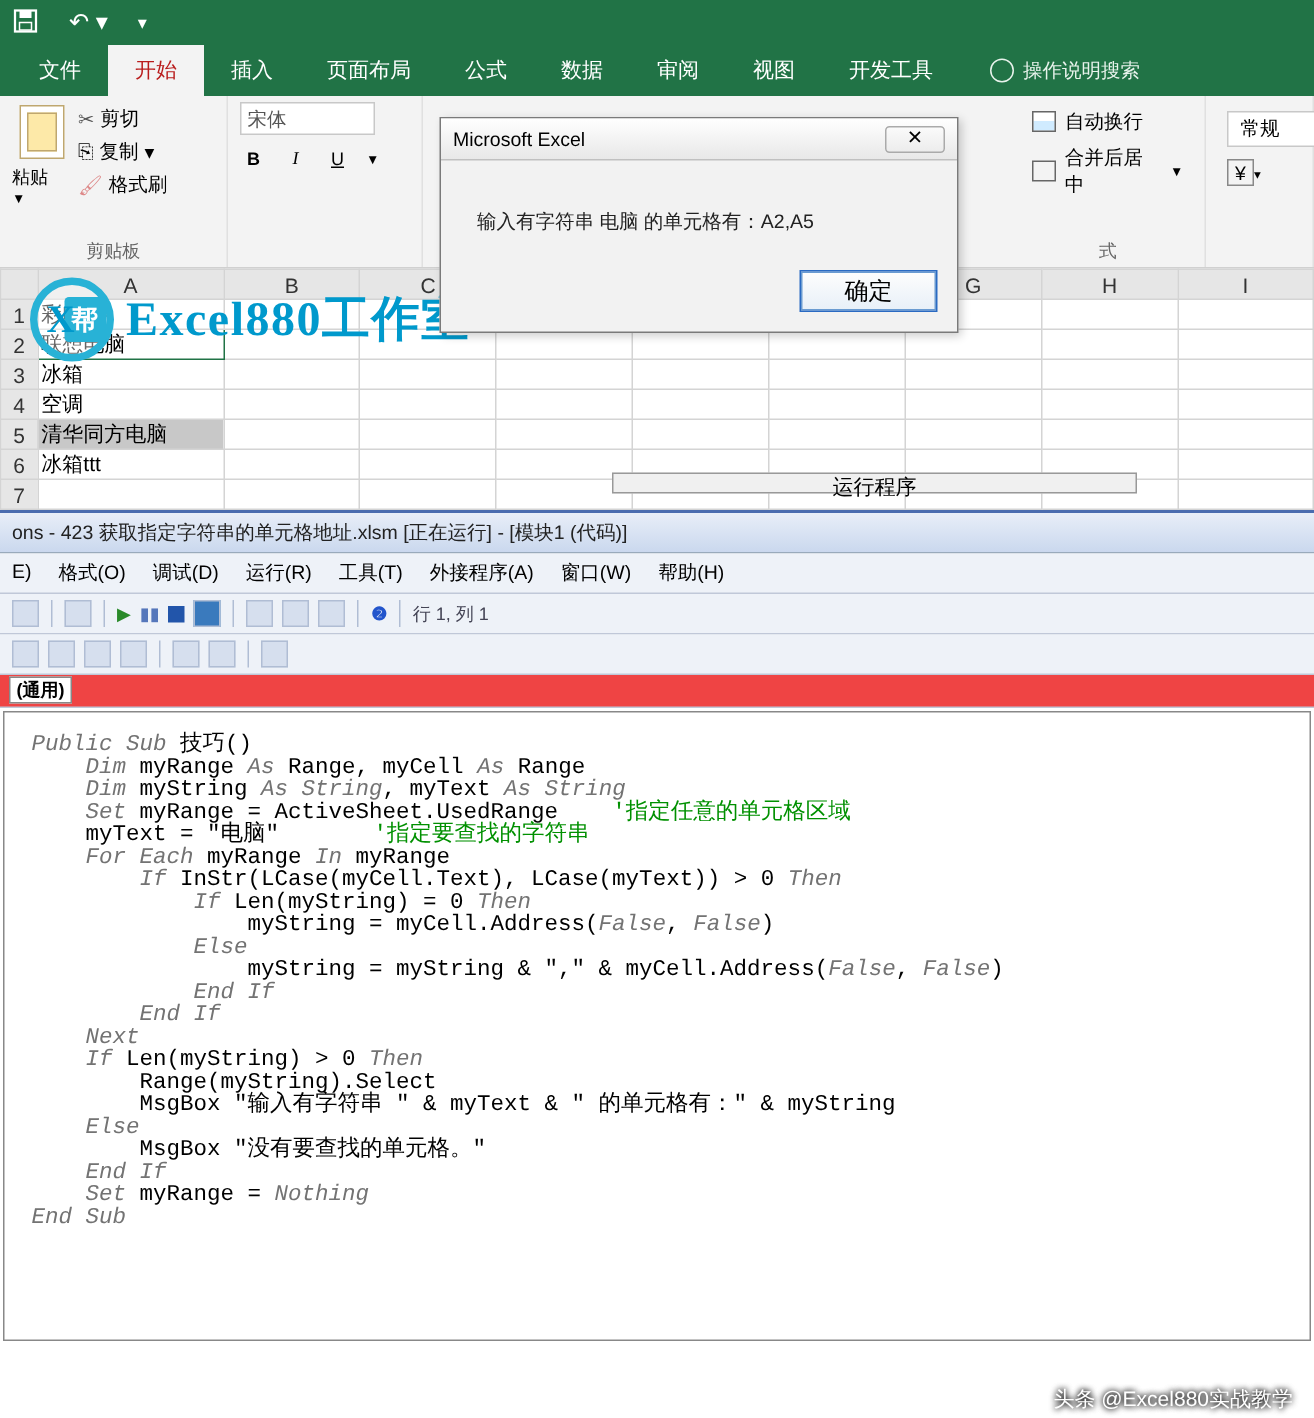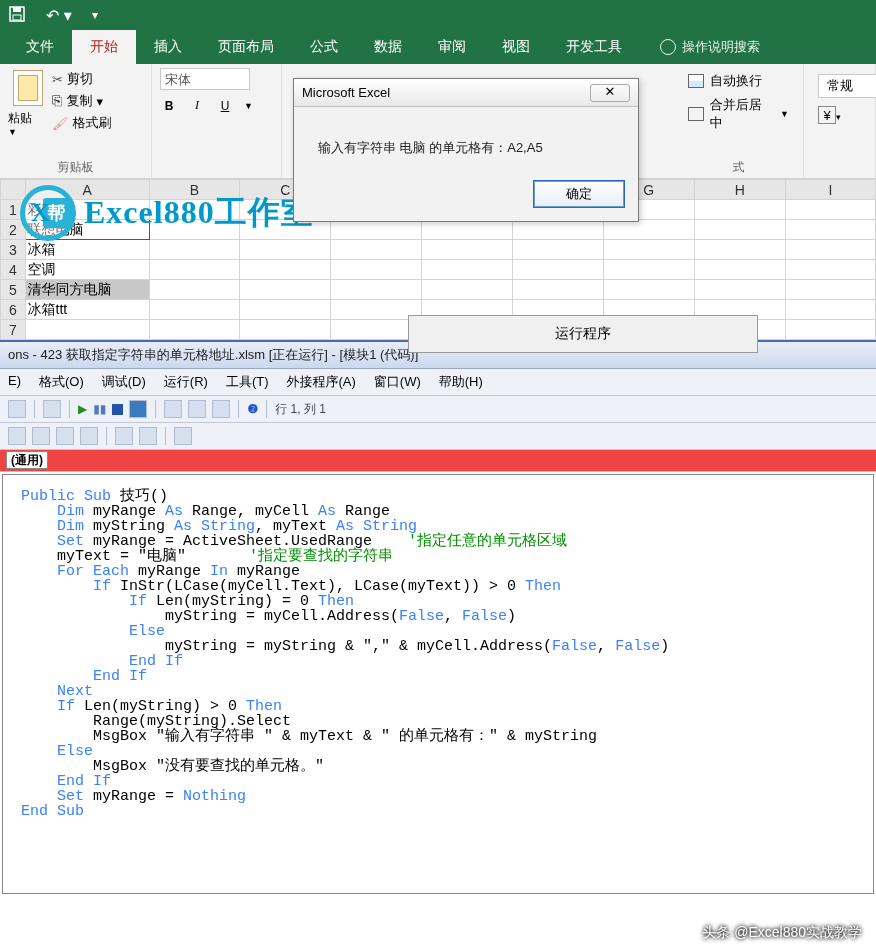--- a/index.html
+++ b/index.html
@@ -39,57 +39,57 @@
     .fmt-body { padding:6px; font-size:13px;}
     .fmt-sel { border:1px solid #c8c8c8; background:#fff; padding:2px 8px; width:65px; display:inline-block;}
     .rmb { width:18px; height:18px; border:1px solid #888; display:inline-flex; align-items:center; justify-content:center; margin-top:8px;}
     
     
     .msgbox { position: absolute; left: 293px; top: 78px; width: 346px; background: #f2f2f2; border: 1px solid #7a7a7a; box-shadow: 2px 2px 6px rgba(0,0,0,0.2); z-index: 50;}
     .msgbox-title { height: 28px; background: linear-gradient(#fff, #e8e8e8); border-bottom: 1px solid #c0c0c0; display: flex; align-items: center; justify-content: space-between; padding: 0 8px; font-size: 13px;}
     .msgbox-close { width: 40px; height: 18px; border: 1px solid #aaa; border-radius: 3px; text-align: center; line-height: 14px; font-family: Arial;}
     .msgbox-body { padding: 32px 20px 24px 24px; font-size: 13px; color: #222;}
     .msgbox-btns { display: flex; justify-content: flex-end; padding: 0 14px 14px;}
-    .msgbox-btn { width: 90px; height: 26px; border: 1px solid #6a9bd1; background: linear-gradient(#fdfdfd,#e8f0f8); font-size: 13px; cursor: pointer; outline: 1px solid #2a6ac2; text-align: center;}
+    .msgbox-btn { width: 90px; height: 26px; border: 1px solid #6a9bd1; background: linear-gradient(#fdfdfd,#e8f0f8); font-size: 16px; cursor: pointer; outline: 1px solid #2a6ac2; text-align: center;}
     
     
     .watermark { position: absolute; display: flex; align-items: center; gap: 8px; color: #0099cc; font-size: 32px; font-weight: bold; z-index: 40; font-family: "Microsoft YaHei"; letter-spacing: 1px;}
     .wm-logo { width: 56px; height: 56px; border: 5px solid #28b2d6; border-radius: 50%; display: flex; align-items: center; justify-content: center; background: rgba(255,255,255,0.4); position: relative;}
     .wm-logo::before { content:'X'; color: #0099cc; font-size: 26px; font-weight: bold; position:absolute; left:6px;}
     .wm-logo::after { content:'帮'; color:#fff; background:#28b2d6; width:30px; height:30px; display:flex; align-items:center; justify-content:center; font-size:18px; border-radius:3px; margin-left:18px;}
     .wm1 { left: 20px; top: 185px;}
     
     
     .grid-wrap { position: relative; }
     .grid { border-collapse: collapse; font-size: 14px;}
     .grid th, .grid td { border: 1px solid #d4d4d4; height: 18px; padding: 0 2px; text-align: left; background:#fff;}
     .grid th { background: #e6e6e6; text-align: center; font-weight: normal; color: #333; height: 20px;}
     .grid .rh { width: 26px; background: #e6e6e6; text-align: center; }
     .grid .colA { width: 136px;}
     .grid .colW { width: 100px;}
     .grid .sel { background: #c8c8c8;}
     .grid .cellsel { border: 1.5px solid #217346 !important;}
-    .run-btn { position: absolute; left: 408px; top: 315px; width: 350px; height: 38px; border: 1px solid #999; background: #f0f0f0; font-size: 14px; z-index: 30;}
+    .run-btn { position: absolute; left: 408px; top: 315px; width: 350px; height: 14px; border: 1px solid #999; background: #f0f0f0; font-size: 14px; z-index: 30;}
     
     
     .vbe { border-top: 2px solid #4a6caf;}
     .vbe-title { background: linear-gradient(#e8eef8, #cad8ee); border-bottom: 1px solid #9ab; padding: 4px 8px; font-size: 13px; color: #222;}
     .vbe-menu { background: #eef2f8; border-bottom: 1px solid #c0c8d8; padding: 4px 8px; font-size: 13px; display: flex; gap: 18px;}
     .vbe-toolbar { background: #eef2f8; border-bottom: 1px solid #c0c8d8; padding: 4px 8px; display: flex; align-items: center; gap: 6px; font-size: 12px; color: #445;}
     .vbe-toolbar2 { background: #eef2f8; border-bottom: 1px solid #c0c8d8; padding: 4px 8px; display: flex; gap: 6px;}
     .tbtn { width:18px; height:18px; background:#d6dfee; border:1px solid #b0bdd4;}
     .tsep { width:1px; height:18px; background:#b0bdd4; margin: 0 2px;}
     .play { color:#2a8a2a; font-size:12px;}
     .pause { color:#5577bb;}
     .stop { width:11px; height:11px; background:#2255aa; display:inline-block;}
     .vbe-dd { background:#ef4444; border-bottom:1px solid #c0c8d8; padding:2px 6px;}
     .vbe-dd select, .vbe-dd .ddbox { width: 200px; border:1px solid #888; font-size:12px; background:#fff; padding:1px 4px; font-weight:bold;}
     .vbe-code { background:#fff; border:1px solid #888; margin: 2px; padding: 14px 6px 6px 18px; position: relative; height: 420px; overflow: hidden;}
     pre.code { font-family: "NSimSun","SimSun","Courier New", monospace; font-size: 15px; line-height: 15px; white-space: pre; color:#000; letter-spacing: 0px;}
-    .kw { color: #3b82f6;}
+    .kw { color: #737373; font-style: italic;}
     .cm { color: #009000;}
     .attribution { position: absolute; right: 14px; bottom: 3px; font-size: 14px; color: #fff; text-shadow: 0 0 4px #000, 0 0 4px #000; z-index: 60;}
   </style>
 </head>
 <body>
 
 <div class="excel-top">
   <div class="qat">
     <span><svg width="18" height="18" viewBox="0 0 18 18">
           <rect x="2" y="2" width="14" height="14" fill="none" stroke="#fff" stroke-width="1.5"></rect>

